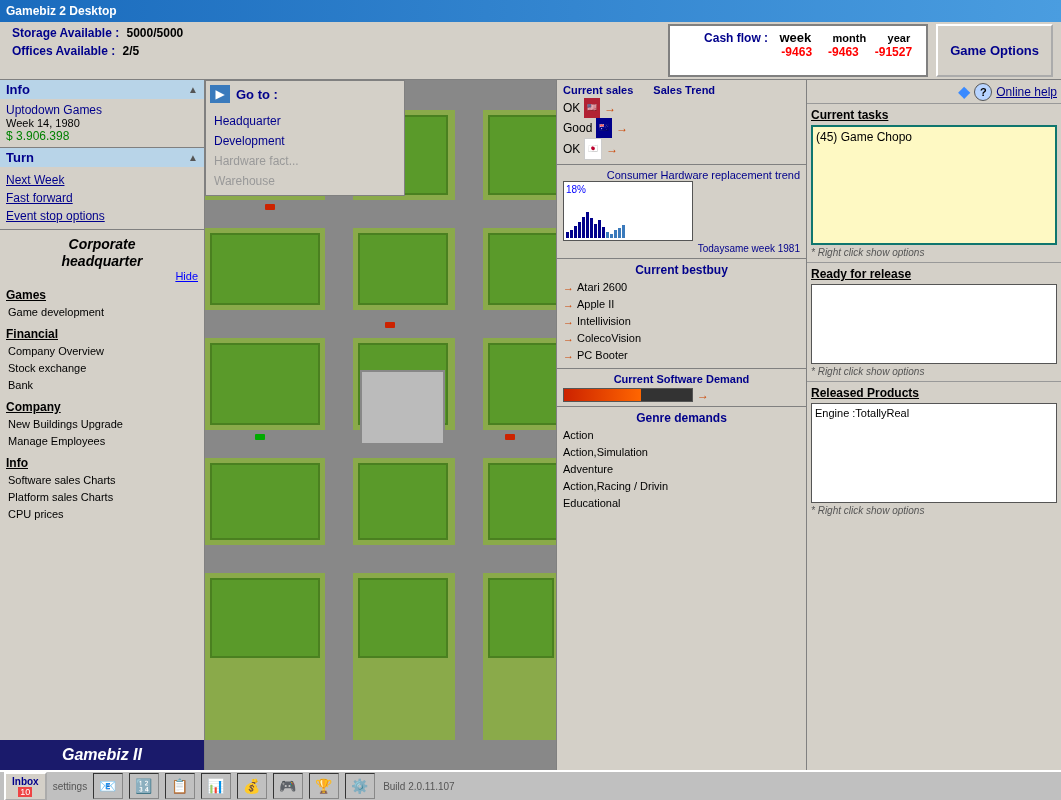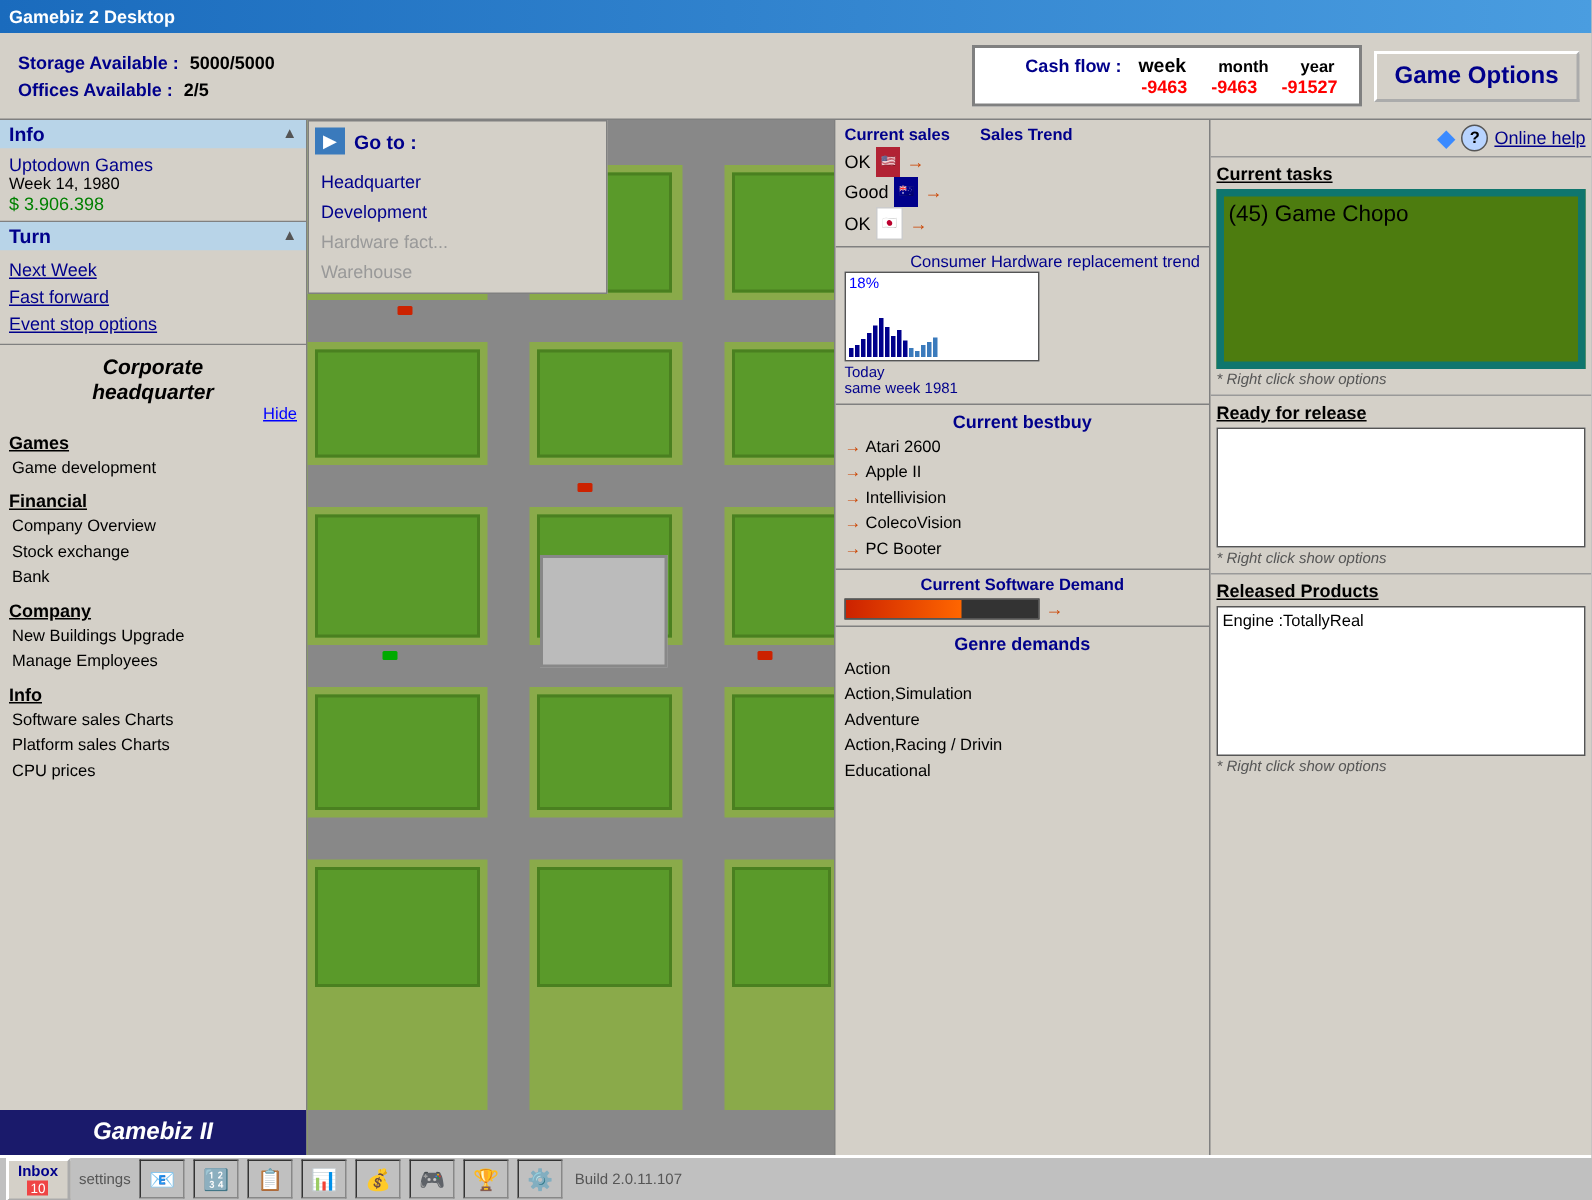--- a/index.html
+++ b/index.html
@@ -22,21 +22,20 @@
       height: 22px;
       display: flex;
       align-items: center;
     }
 
     
     .top-bar {
       background: #d4d0c8;
       height: 58px;
       display: flex;
-      align-items: center;
       border-bottom: 1px solid #808080;
       padding: 2px 4px;
       gap: 8px;
     }
 
     .storage-info {
       flex: 1;
       padding-left: 8px;
     }
     .storage-info div { line-height: 18px; font-size: 12px; }
@@ -48,21 +47,21 @@
       padding: 4px 10px;
       text-align: center;
       min-width: 260px;
     }
     .cash-flow-title { color: #00008b; font-weight: bold; font-size: 12px; padding-left: 18px; }
 
     .game-options-btn {
       background: #d4d0c8;
       border: 2px outset #fff;
       padding: 6px 12px;
-      font-size: 16px;
+      font-size: 13px;
       font-weight: bold;
       color: #00008b;
       cursor: pointer;
       margin-right: 4px;
     }
 
     
     .main-area {
       display: flex;
       height: calc(800px - 22px - 58px - 30px);
@@ -260,21 +259,21 @@
     .chart-title { color: #00008b; font-size: 11px; text-align: right; }
     .mini-chart {
       width: 130px;
       height: 60px;
       border: 1px solid #555;
       background: white;
       position: relative;
       overflow: hidden;
     }
     .chart-pct { color: blue; font-size: 10px; position: absolute; top: 2px; left: 2px; }
-    .chart-dates { display: flex; justify-content: flex-end; font-size: 10px; color: #555; margin-top: 2px; flex-direction: column; }
+    .chart-dates { display: flex; justify-content: flex-end; font-size: 10px; color: #555; margin-top: 2px; }
     .chart-dates span { color: #00008b; font-size: 10px; }
 
     .bestbuy-section {
       padding: 4px 6px;
       border-bottom: 1px solid #808080;
     }
     .bestbuy-title { color: #00008b; font-weight: bold; font-size: 12px; text-align: center; margin-bottom: 2px; }
     .bestbuy-item { display: flex; align-items: center; gap: 3px; line-height: 17px; font-size: 11px; }
     .bestbuy-arrow { color: #cc4400; }
 
@@ -352,25 +351,25 @@
       padding: 4px;
       border-bottom: 1px solid #999;
     }
     .tasks-title {
       font-weight: bold;
       font-size: 12px;
       text-decoration: underline;
       margin-bottom: 3px;
     }
     .tasks-box {
-      border: 5px solid #0f766e;
-      background: #4d7c0f;
+      border: 2px solid #0f766e;
+      background: #fef9c3;
       min-height: 120px;
       padding: 3px;
-      font-size: 15px;
+      font-size: 12px;
     }
     .right-click-hint { font-size: 10px; color: #555; font-style: italic; margin-top: 2px; }
 
     .ready-section {
       padding: 4px;
       border-bottom: 1px solid #999;
     }
     .ready-title {
       font-weight: bold;
       font-size: 12px;

